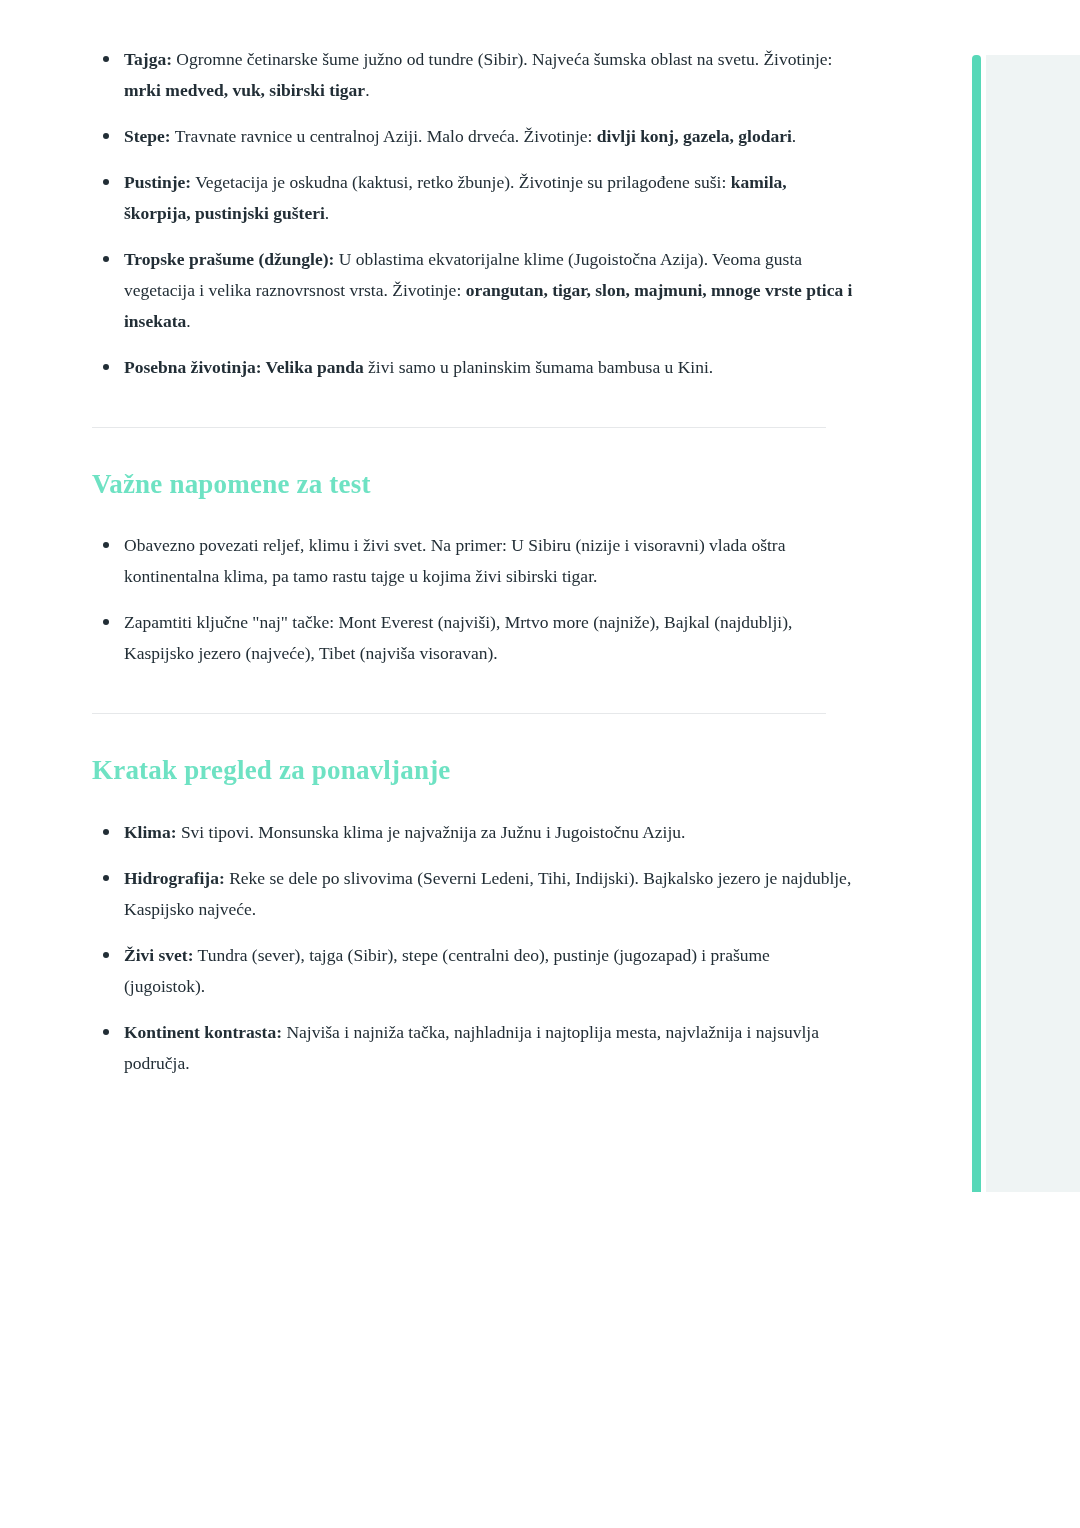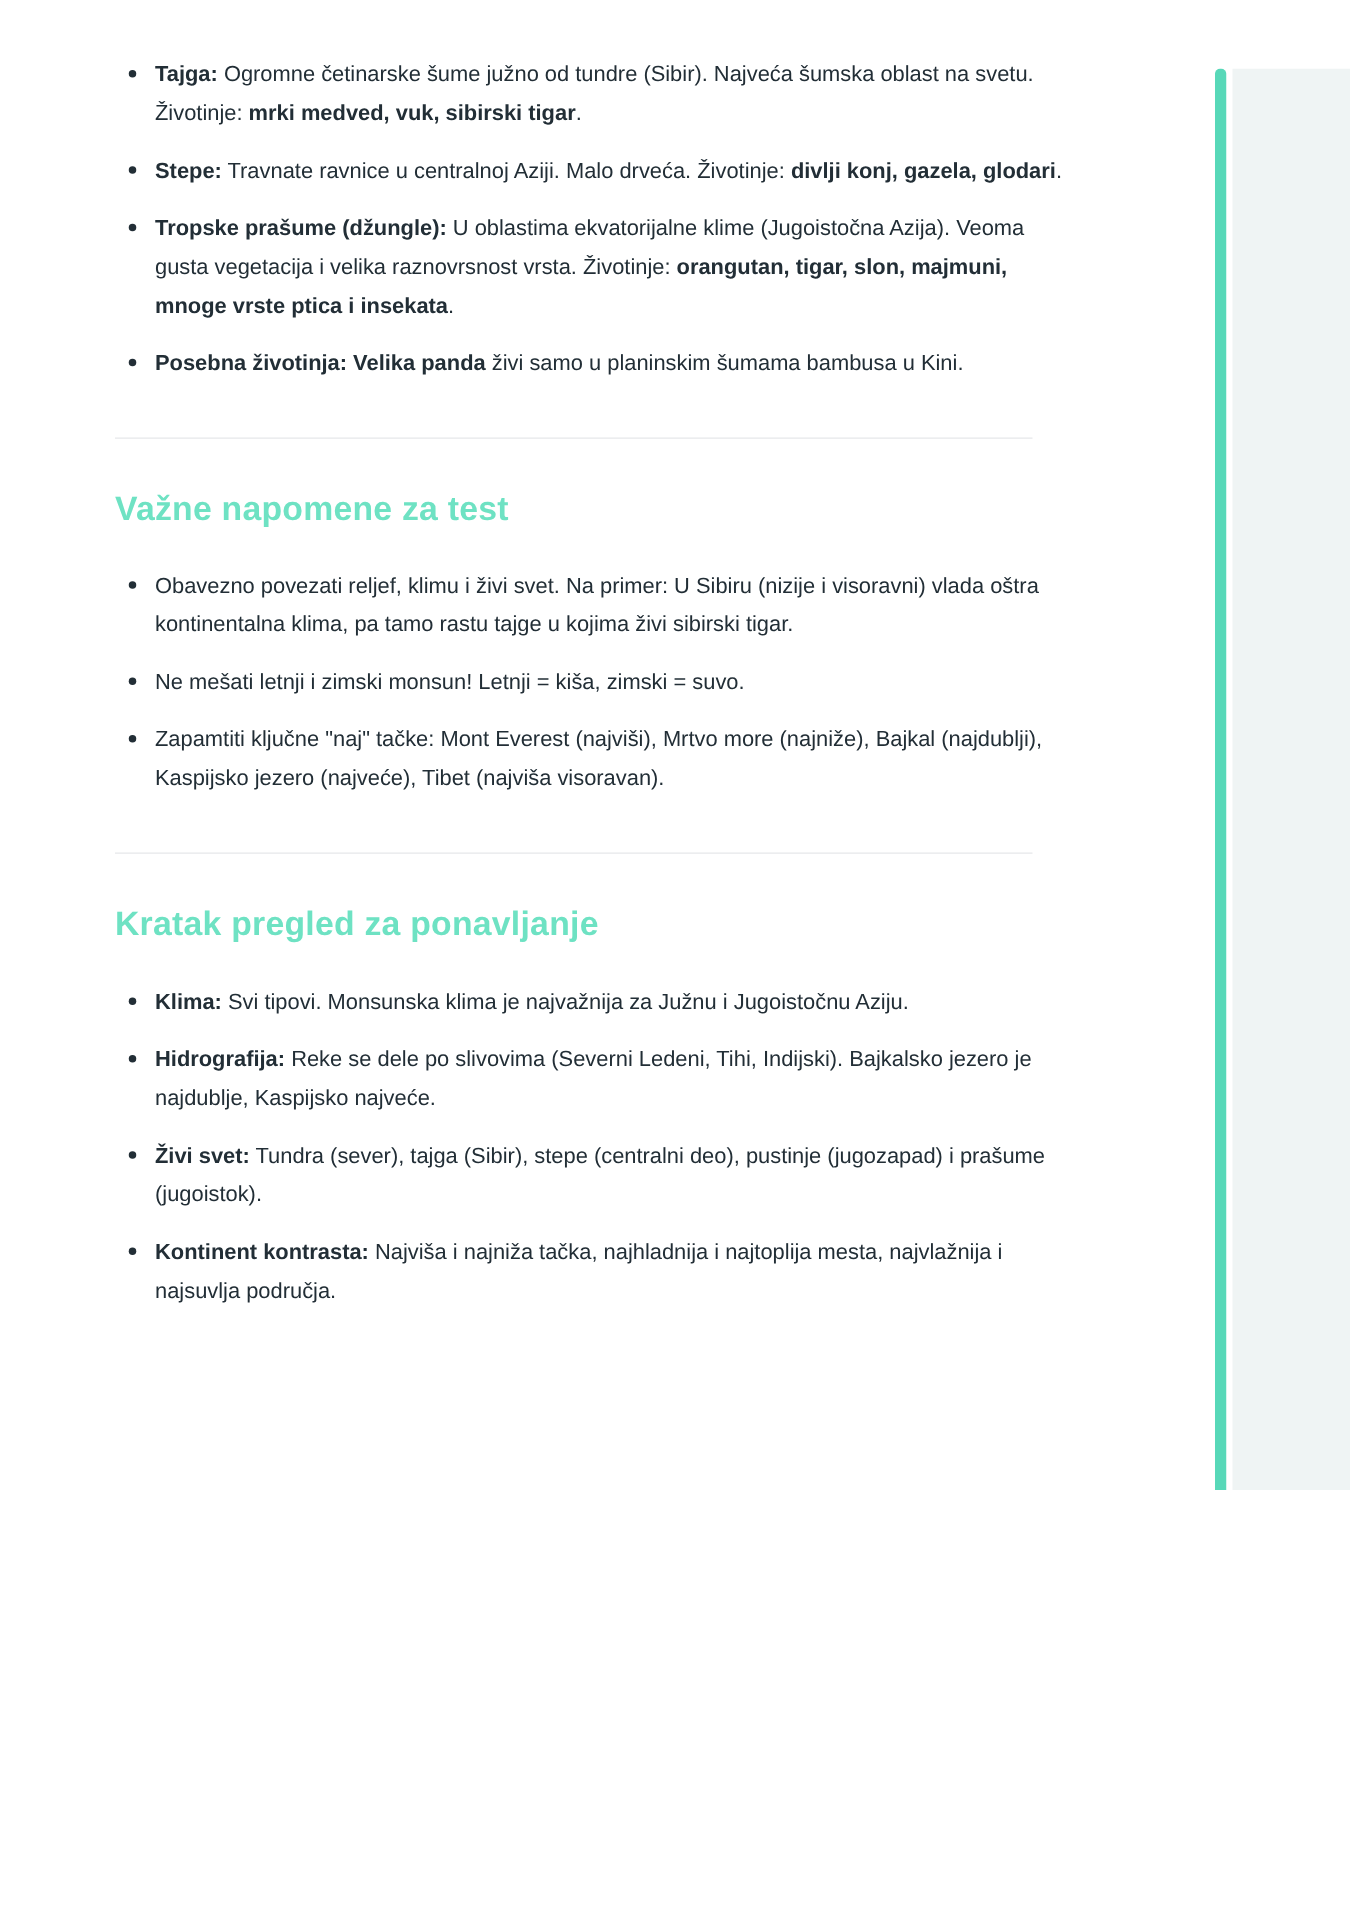--- a/index.html
+++ b/index.html
@@ -11,21 +11,21 @@
     --footer:#9aa4ab;
   }
   *{box-sizing:border-box;margin:0;padding:0;}
   html,body{background:#ffffff;}
   .page{
     position:relative;
     width:1080px;
     height:1192px;
     background:#ffffff;
     overflow:hidden;
-    font-family:Liberation Sans, sans-serif;
+    font-family:Liberation Serif, serif;
     color:var(--text);
   }
   .side-panel{
     position:absolute;
     top:55px;
     right:0;
     width:94px;
     height:1337px;
     background:var(--panel);
   }
@@ -92,28 +92,28 @@
 <body>
 
 <div class="page">
   <div class="side-panel"></div>
   <div class="accent-stripe"></div>
 
   <div class="content">
       <ul>
         <li><strong>Tajga:</strong><span> Ogromne četinarske šume južno od tundre (Sibir). Najveća šumska oblast na svetu. Životinje: </span><strong>mrki medved, vuk, sibirski tigar</strong><span>.</span></li>
         <li><strong>Stepe:</strong><span> Travnate ravnice u centralnoj Aziji. Malo drveća. Životinje: </span><strong>divlji konj, gazela, glodari</strong><span>.</span></li>
+        <li><strong>Pustinje:</strong><span> Vegetacija je oskudna (kaktusi, retko žbunje). Životinje su prilagođene suši: </span><strong>kamila, škorpija, pustinjski gušteri</strong><span>.</span></li>
         <li><strong>Tropske prašume (džungle):</strong><span> U oblastima ekvatorijalne klime (Jugoistočna Azija). Veoma gusta vegetacija i velika raznovrsnost vrsta. Životinje: </span><strong>orangutan, tigar, slon, majmuni, mnoge vrste ptica i insekata</strong><span>.</span></li>
         <li><strong>Posebna životinja: Velika panda</strong><span> živi samo u planinskim šumama bambusa u Kini.</span></li>
       </ul>
       <div class="divider"></div>
       <h2>Važne napomene za test</h2>
       <ul>
         <li><span>Obavezno povezati reljef, klimu i živi svet. Na primer: U Sibiru (nizije i visoravni) vlada oštra kontinentalna klima, pa tamo rastu tajge u kojima živi sibirski tigar.</span></li>
-        <li><span>Ne mešati letnji i zimski monsun! Letnji = kiša, zimski = suvo.</span></li>
         <li><span>Zapamtiti ključne "naj" tačke: Mont Everest (najviši), Mrtvo more (najniže), Bajkal (najdublji), Kaspijsko jezero (najveće), Tibet (najviša visoravan).</span></li>
       </ul>
       <div class="divider"></div>
       <h2>Kratak pregled za ponavljanje</h2>
       <ul>
         <li><strong>Klima:</strong><span> Svi tipovi. Monsunska klima je najvažnija za Južnu i Jugoistočnu Aziju.</span></li>
         <li><strong>Hidrografija:</strong><span> Reke se dele po slivovima (Severni Ledeni, Tihi, Indijski). Bajkalsko jezero je najdublje, Kaspijsko najveće.</span></li>
         <li><strong>Živi svet:</strong><span> Tundra (sever), tajga (Sibir), stepe (centralni deo), pustinje (jugozapad) i prašume (jugoistok).</span></li>
         <li><strong>Kontinent kontrasta:</strong><span> Najviša i najniža tačka, najhladnija i najtoplija mesta, najvlažnija i najsuvlja područja.</span></li>
       </ul>

